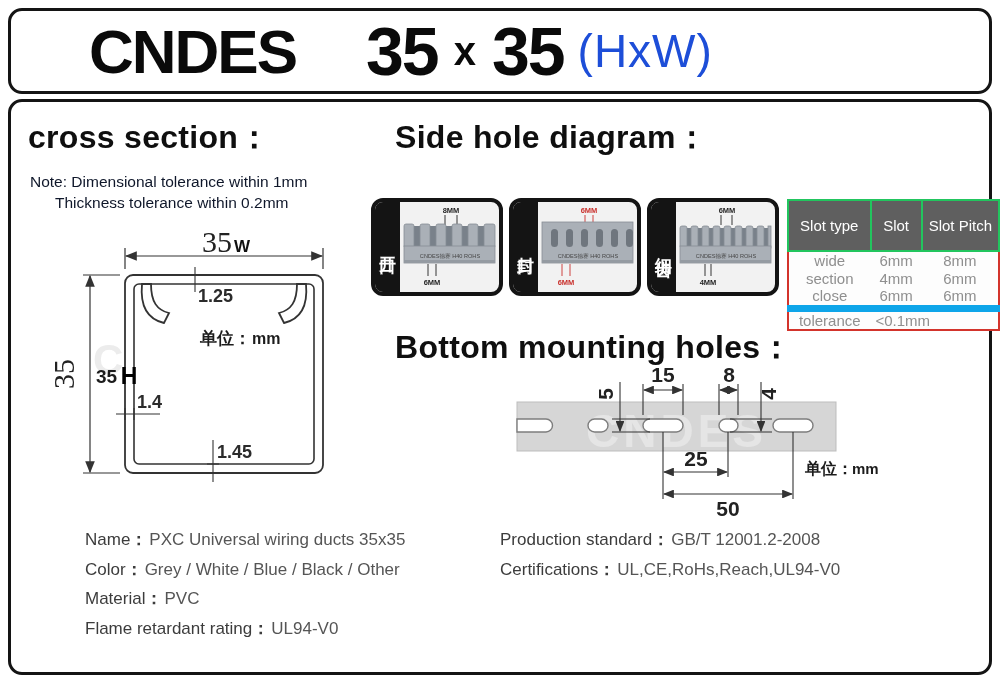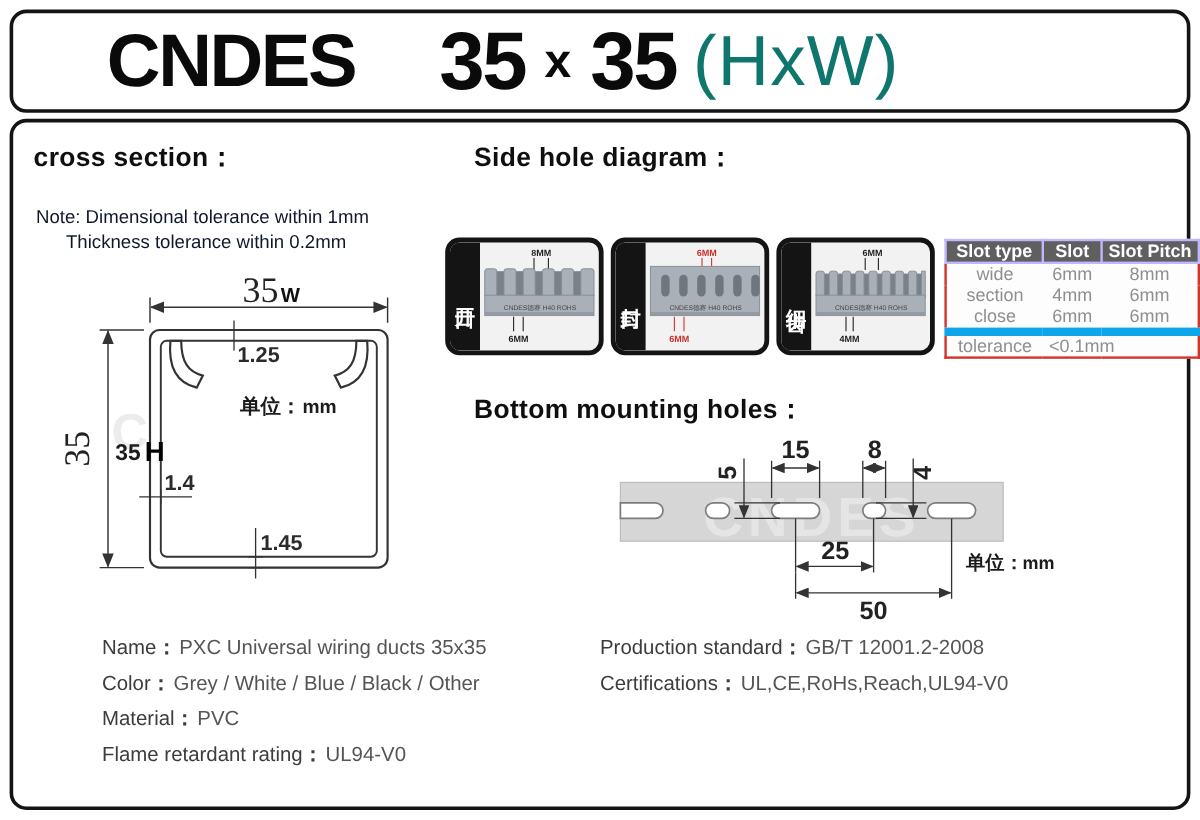--- a/index.html
+++ b/index.html
@@ -4,32 +4,32 @@
 <style>
   html,body{margin:0;padding:0;background:#ffffff;}
   #stage{position:relative;width:1000px;height:683px;background:#ffffff;overflow:hidden;
          font-family:"Liberation Sans",sans-serif;}
   .panel{position:absolute;box-sizing:border-box;border:3px solid #141414;border-radius:14px;background:#ffffff;}
   #header-panel{left:8px;top:8px;width:984px;height:86px;display:flex;align-items:center;padding-left:78px;}
   #main-panel{left:8px;top:99px;width:984px;height:576px;}
   .brand{font-size:62px;font-weight:900;color:#0a0a0a;letter-spacing:-2px;}
   .size-num{font-size:68px;font-weight:900;color:#0a0a0a;letter-spacing:-2px;}
   .size-x{font-size:40px;font-weight:900;color:#0a0a0a;margin:0 16px;}
-  .size-suffix{font-size:59px;font-weight:500;color:#0f766e;margin-left:14px;letter-spacing:1px;}
-  .h2{position:absolute;font-size:22px;font-weight:700;color:#0f0f0f;letter-spacing:0.3px;}
+  .size-suffix{font-size:46px;font-weight:500;color:#1d4ed8;margin-left:14px;letter-spacing:1px;}
+  .h2{position:absolute;font-size:32px;font-weight:700;color:#0f0f0f;letter-spacing:0.3px;}
   .note{position:absolute;font-size:15.5px;color:#0f172a;line-height:21px;}
   .photo{position:absolute;box-sizing:border-box;width:132px;height:98px;border:4px solid #141414;
          border-radius:12px;background:#f2f2f2;display:flex;overflow:hidden;top:198px;}
   .photo-tag{width:25px;background:#141414;color:#ffffff;font-size:17px;font-weight:700;
              writing-mode:vertical-rl;text-orientation:upright;display:flex;align-items:center;
              justify-content:center;letter-spacing:4px;flex:none;}
   .photo-duct{flex:1;}
   .slot-table{position:absolute;left:787px;top:199px;border-collapse:collapse;background:#fdfdfd;}
-  .slot-table th{background:#5f5f5f;color:#ffffff;font-size:15px;font-weight:700;
-                 padding:0 5px;border:2px solid #c4b5fd;white-space:nowrap;}
+  .slot-table th{background:#5f5f5f;color:#ffffff;font-size:15px;font-weight:400;
+                 padding:16px 5px;border:2px solid #22c55e;white-space:nowrap;}
   .slot-table td{font-size:15px;color:#8f8f8f;text-align:center;padding:0 5px;line-height:17.5px;
                  border-left:none;border-right:none;white-space:nowrap;}
   .slot-table{border:2px solid #d3342c;}
   .slot-table tr.tol-row td{border-top:7px solid #0ea5e9;}
   .specs{position:absolute;font-size:17px;color:#555555;}
   .spec-line{margin-bottom:6.5px;white-space:nowrap;}
   .spec-label{font-weight:400;color:#3c3c3c;}
   .spec-sep{font-weight:700;color:#3c3c3c;margin-right:2px;}
   svg text{font-family:"Liberation Sans",sans-serif;}
   .serif-dim{font-family:"Liberation Serif",serif;}

